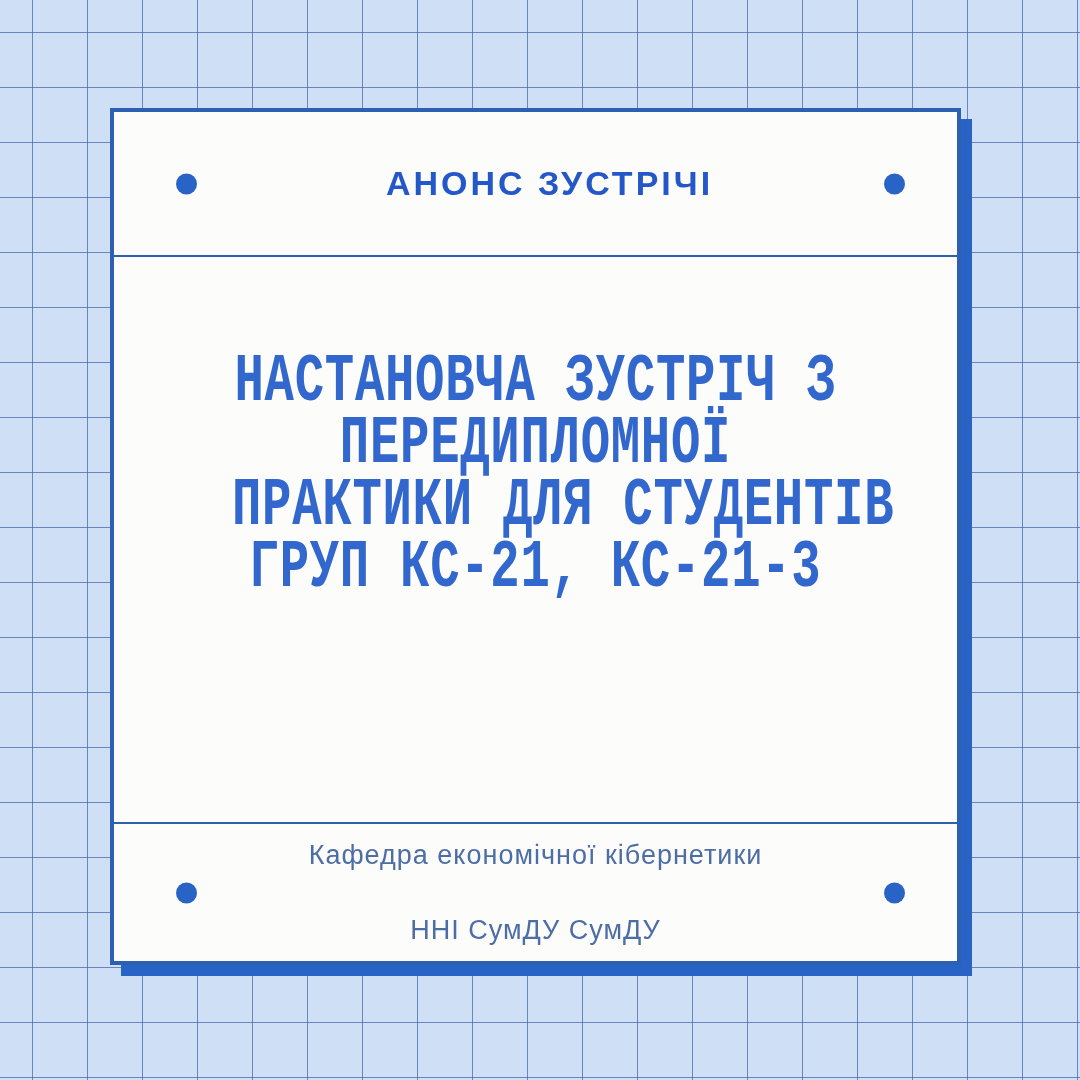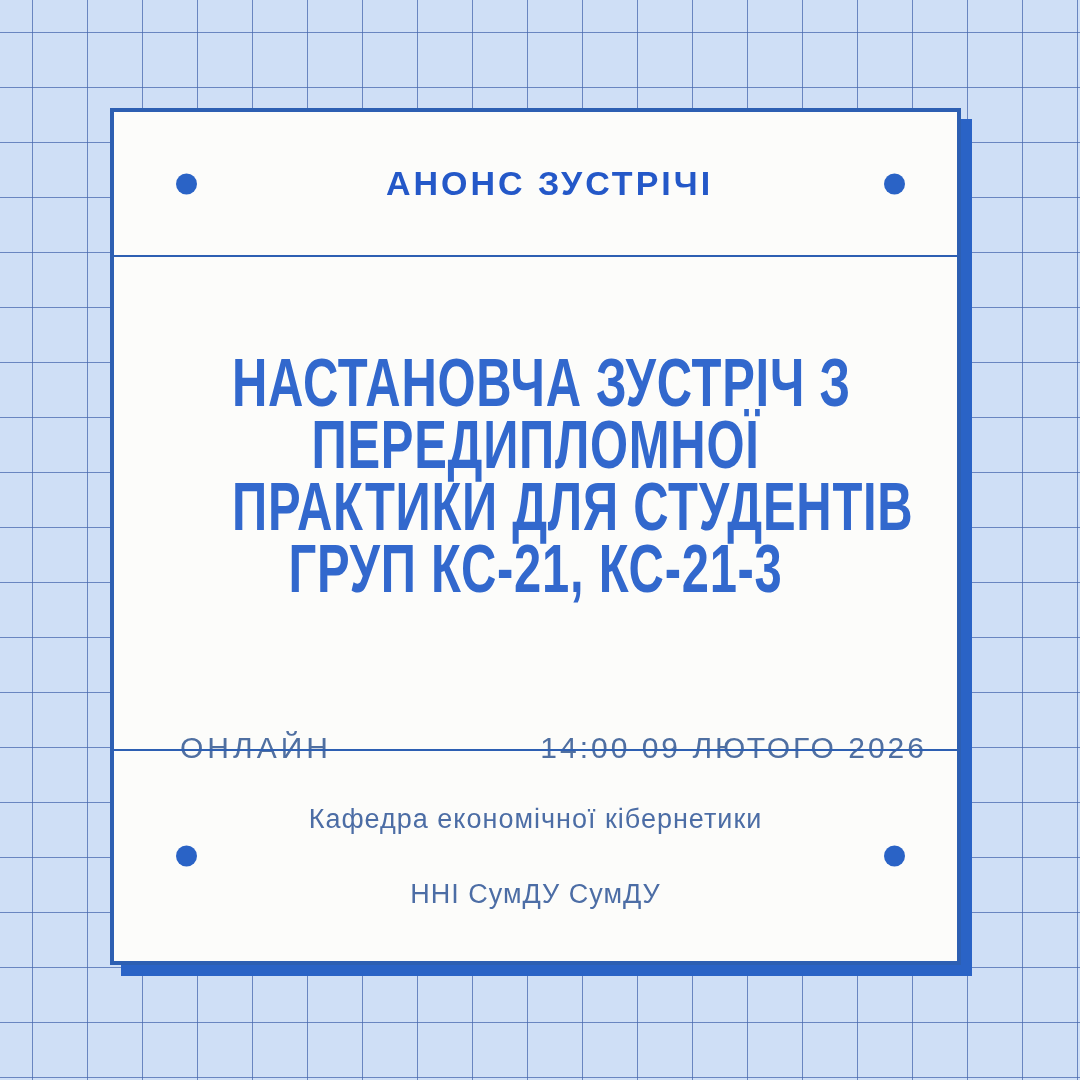--- a/index.html
+++ b/index.html
@@ -57,21 +57,22 @@
     font-weight: 700;
     letter-spacing: 3px;
     color: #2458c8;
     white-space: nowrap;
     margin-left: 28px;
   }
 
   
   .card-main {
     position: relative;
-    height: 492px;
+    height: 565px;
+    font-family: Liberation Mono, monospace;
   }
   .event-title {
     margin-top: 94px;
     text-align: center;
     color: #3268cd;
     font-weight: 700;
     font-size: 68px;
     line-height: 62px;
     letter-spacing: 1px;
     transform: scaleX(0.72);
@@ -124,24 +125,20 @@
     </div>
 
     <div class="card-main">
       <div class="event-title">
         <div>НАСТАНОВЧА ЗУСТРІЧ З</div>
         <div>ПЕРЕДИПЛОМНОЇ</div>
         <div>ПРАКТИКИ ДЛЯ СТУДЕНТІВ</div>
         <div>ГРУП КС-21, КС-21-3</div>
       </div>
 
-      <div class="meta-row">
-        <span class="meta-format">ОНЛАЙН</span>
-        <span class="meta-datetime">14:00 09 ЛЮТОГО 2026</span>
-      </div>
     </div>
 
     <div class="card-footer">
       <span class="dot left"></span>
       <div>Кафедра економічної кібернетики</div>
       <div>ННІ СумДУ СумДУ</div>
       <span class="dot right"></span>
     </div>
 
   </div>

